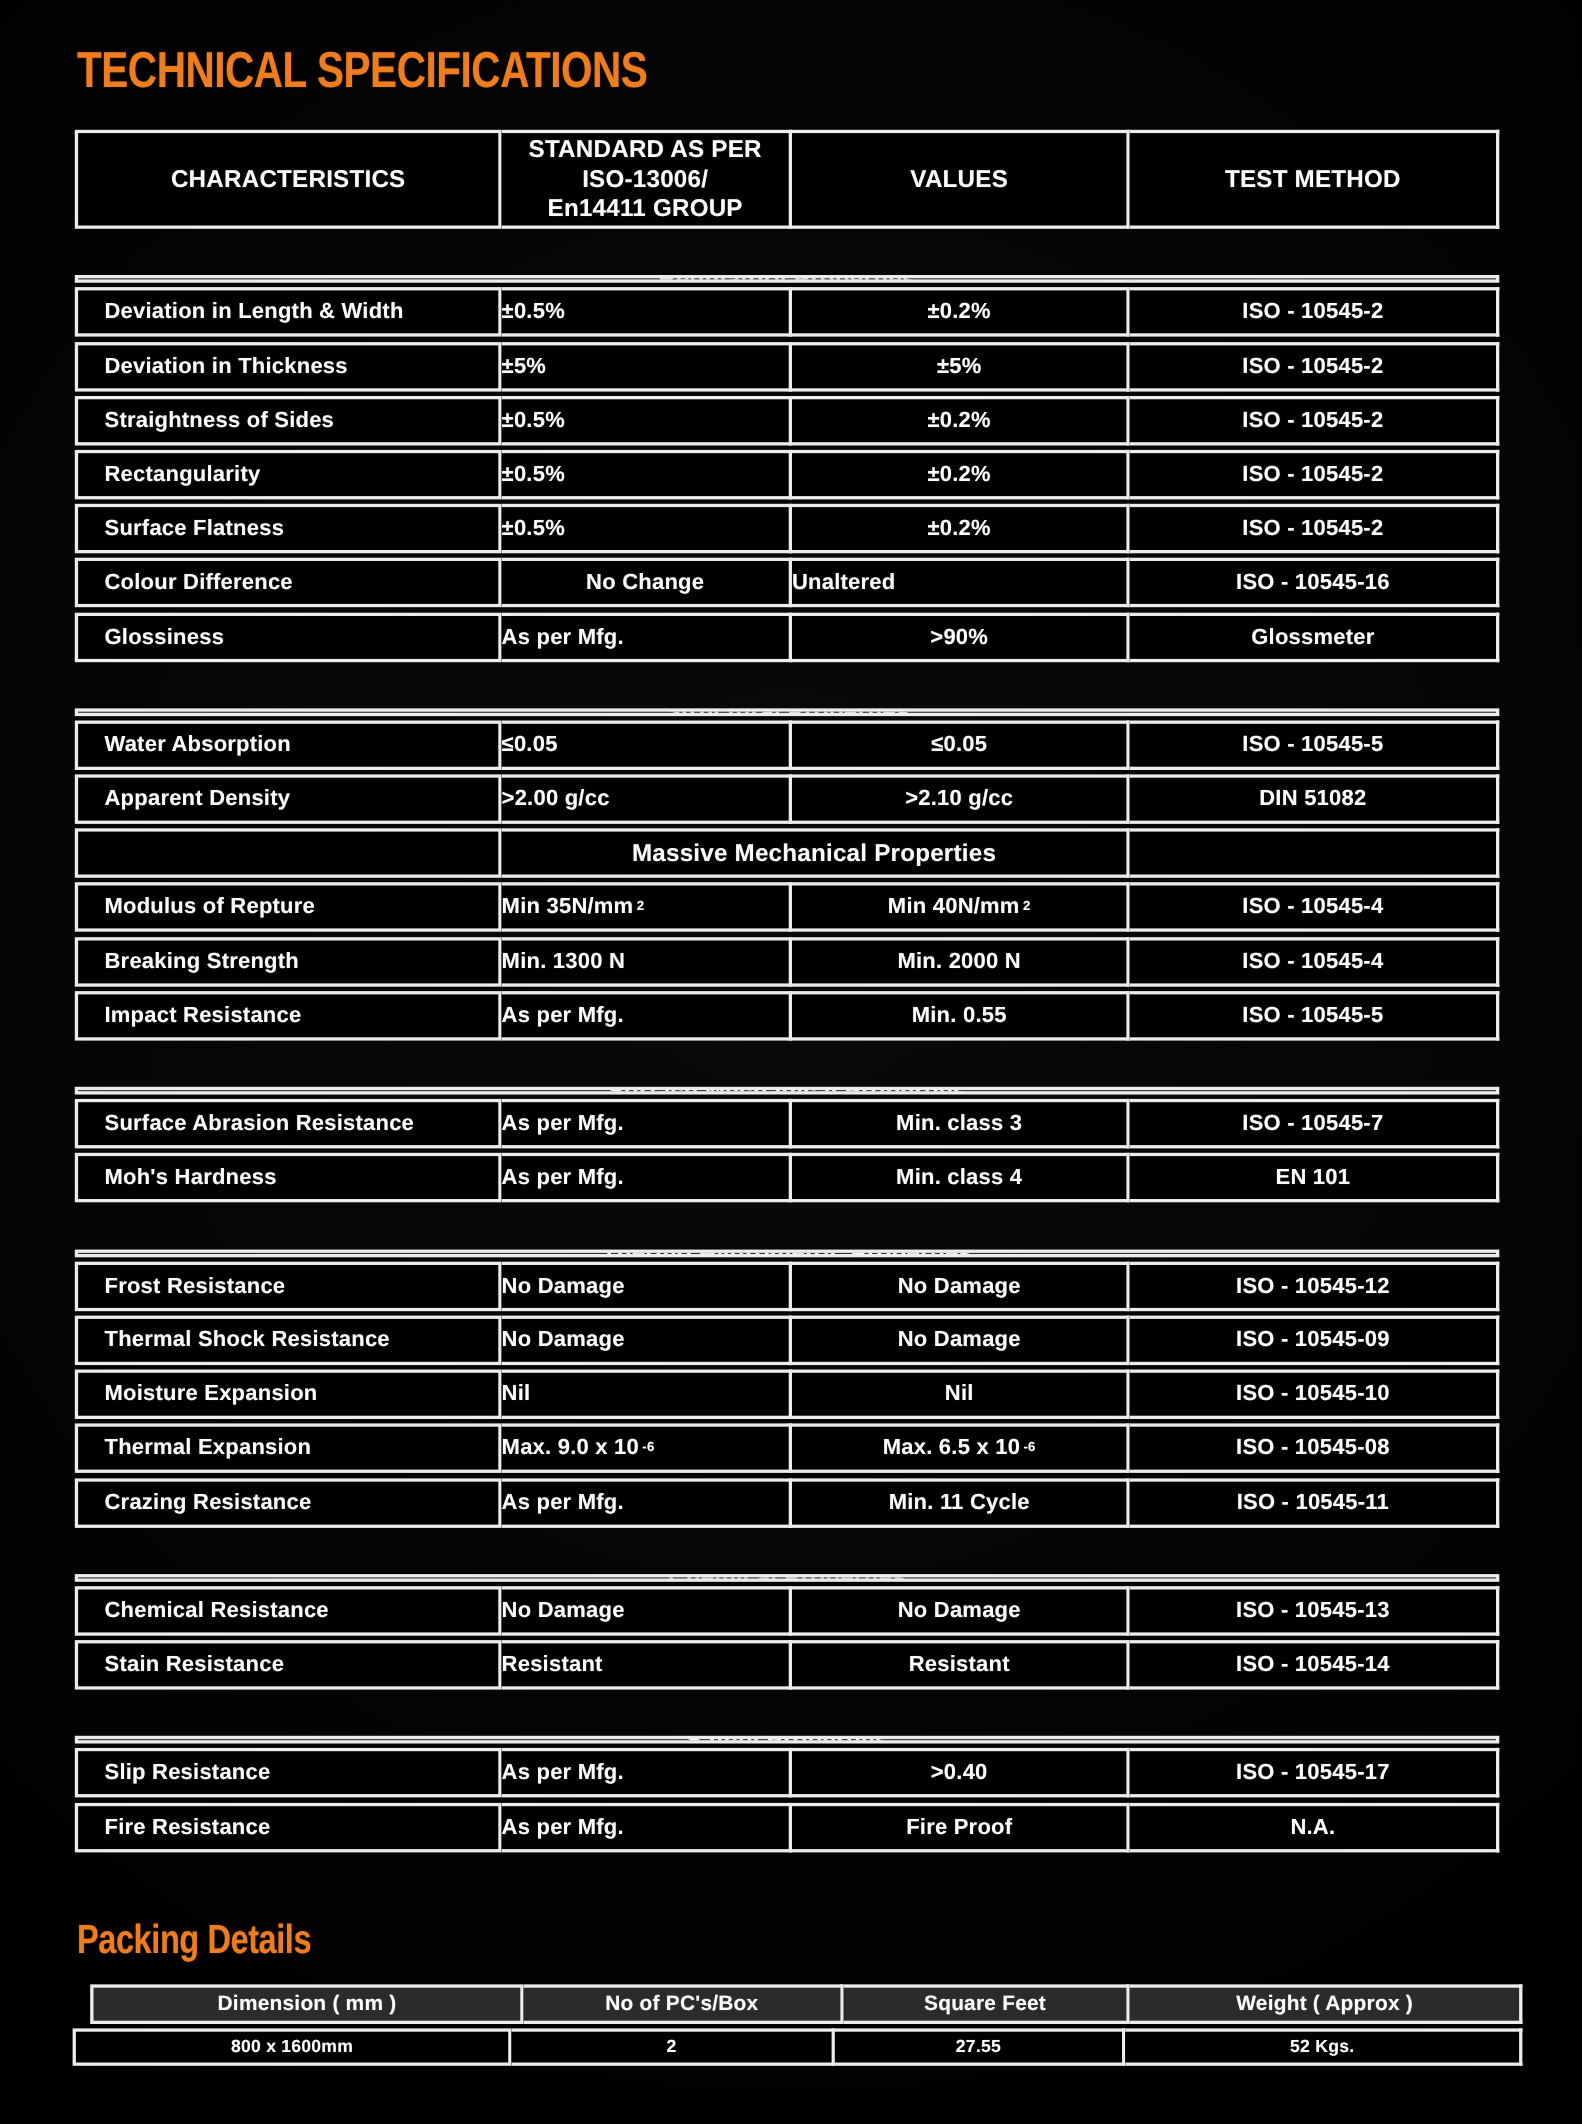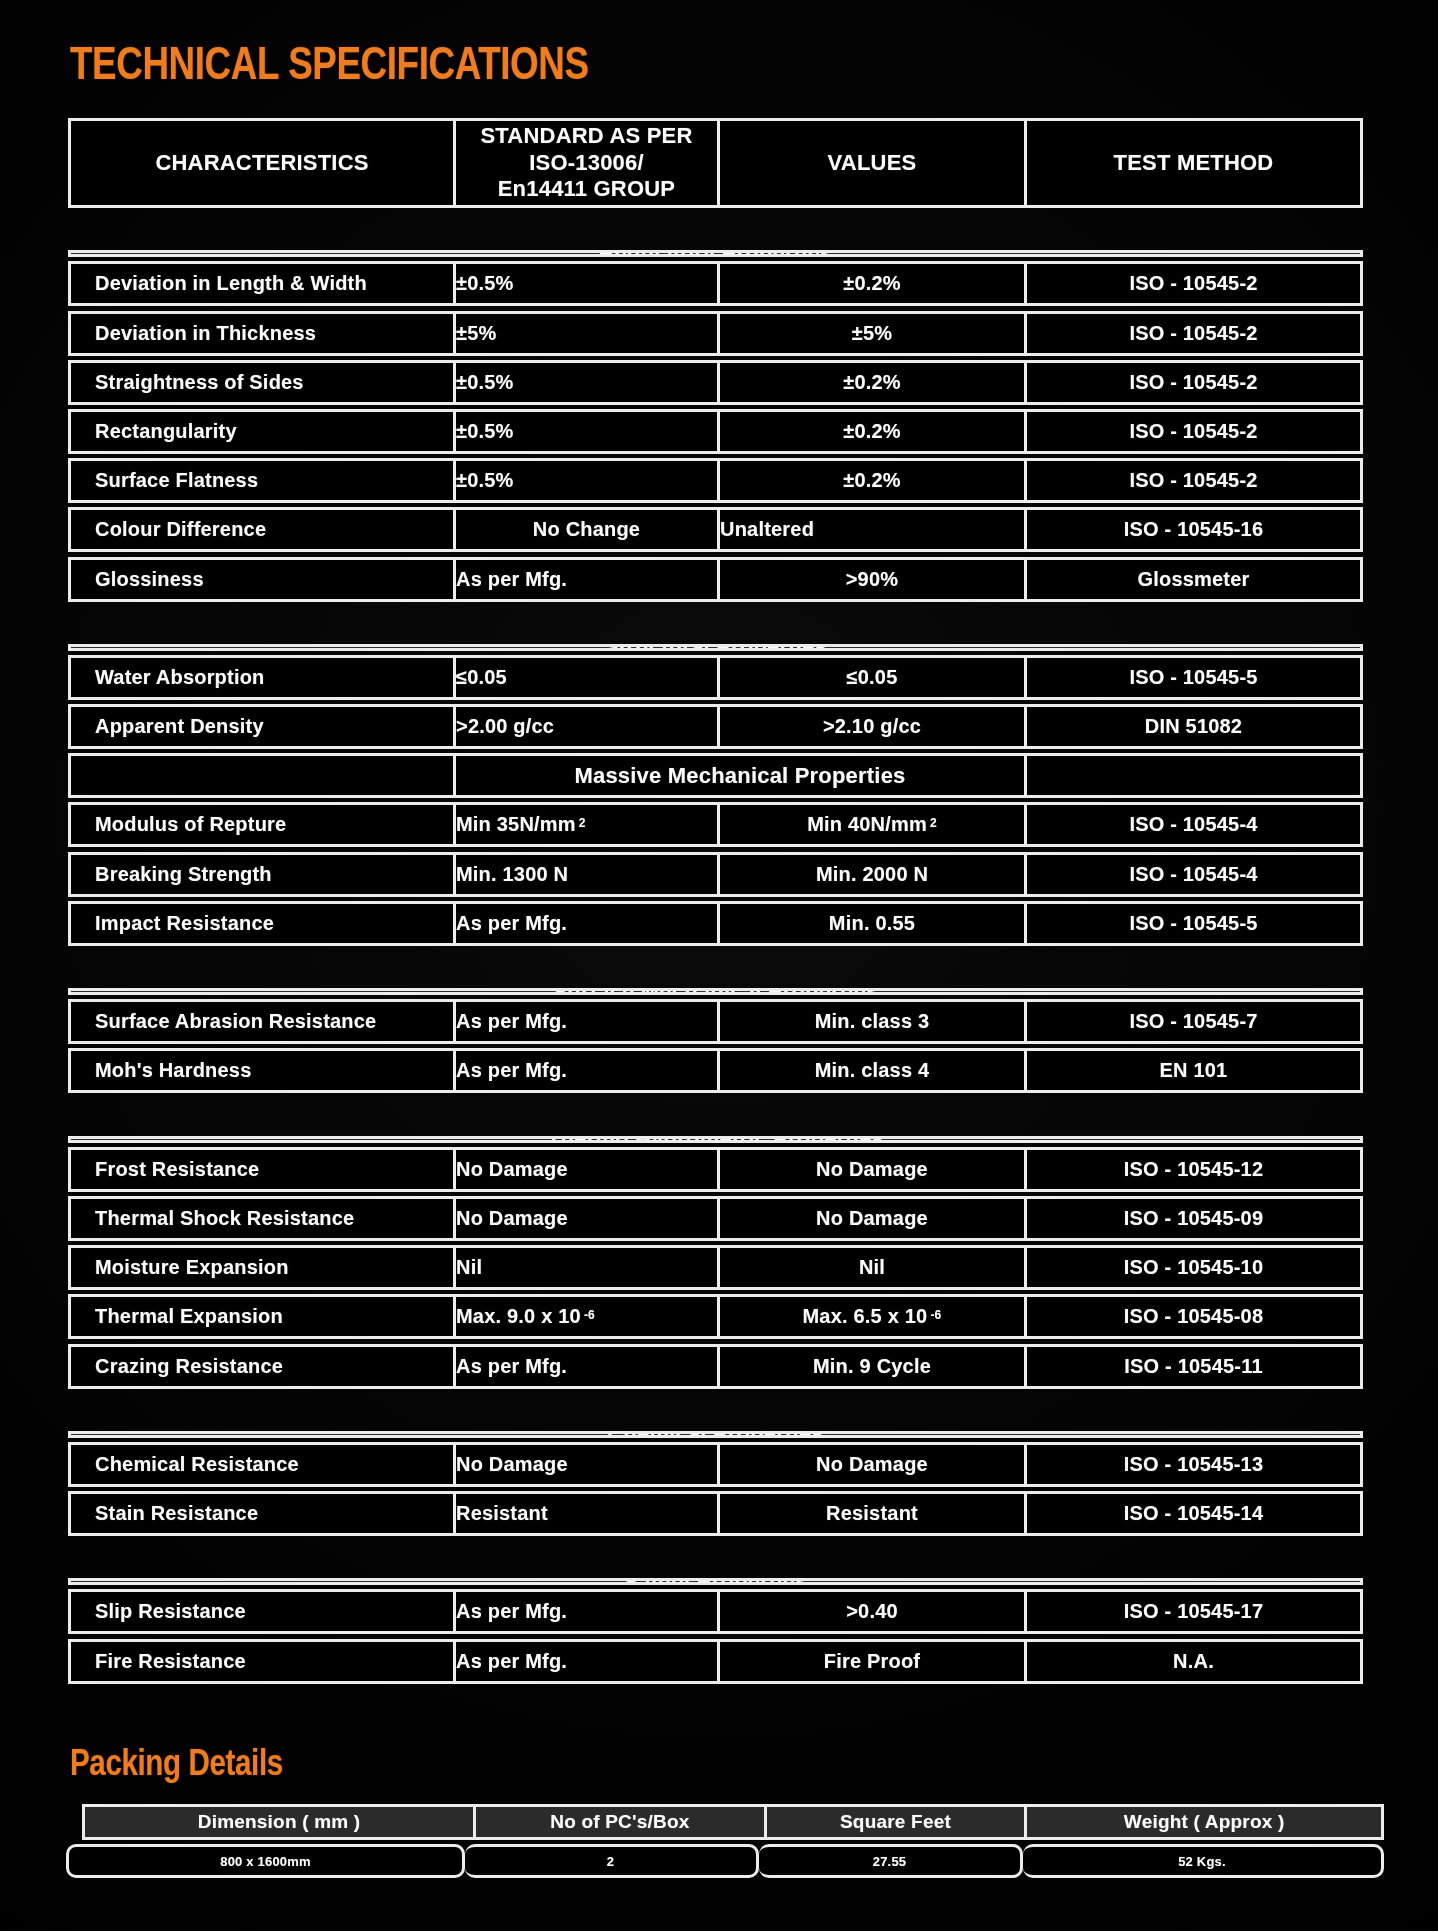--- a/index.html
+++ b/index.html
@@ -68,21 +68,21 @@
   }
   .inset-cell{justify-content:center;text-align:center;font-size:22px;}
   sup{font-size:12px;margin-left:3px;line-height:1;transform:translateY(-2px);}
 
   
   .packing-table{left:66px;top:1804px;width:1318px;}
   .packing-table .row{grid-template-columns:399fr 294fr 264fr 361fr;}
   .p-header{height:36px;margin-bottom:4px;margin-left:16px;}
   .p-header .cell{background:var(--band);font-size:19px;}
   .p-data{height:34px;}
-  .p-data .cell{font-size:13px;border-radius:10px;}
+  .p-data .cell{font-size:16px;}
   .packing-table .cell{justify-content:center;text-align:center;}
 </style>
 </head>
 <body>
 
 <div class="page">
 
   <div class="title main-title">TECHNICAL SPECIFICATIONS</div>
 
   <div class="tbl spec-table">
@@ -220,21 +220,21 @@
         </div>
         <div class="row data-row">
           <div class="cell c-char">Thermal Expansion</div>
           <div class="cell c-std">Max. 9.0 x 10<sup>-6</sup></div>
           <div class="cell c-center">Max. 6.5 x 10<sup>-6</sup></div>
           <div class="cell c-center">ISO - 10545-08</div>
         </div>
         <div class="row data-row">
           <div class="cell c-char">Crazing Resistance</div>
           <div class="cell c-std">As per Mfg.</div>
-          <div class="cell c-center">Min. 9 Cycle</div>
+          <div class="cell c-center">Min. 11 Cycle</div>
           <div class="cell c-center">ISO - 10545-11</div>
         </div>
         <div class="row section-row">
           <div class="cell section-cell">Chemical Properties</div>
         </div>
         <div class="row data-row">
           <div class="cell c-char">Chemical Resistance</div>
           <div class="cell c-std">No Damage</div>
           <div class="cell c-center">No Damage</div>
           <div class="cell c-center">ISO - 10545-13</div>

